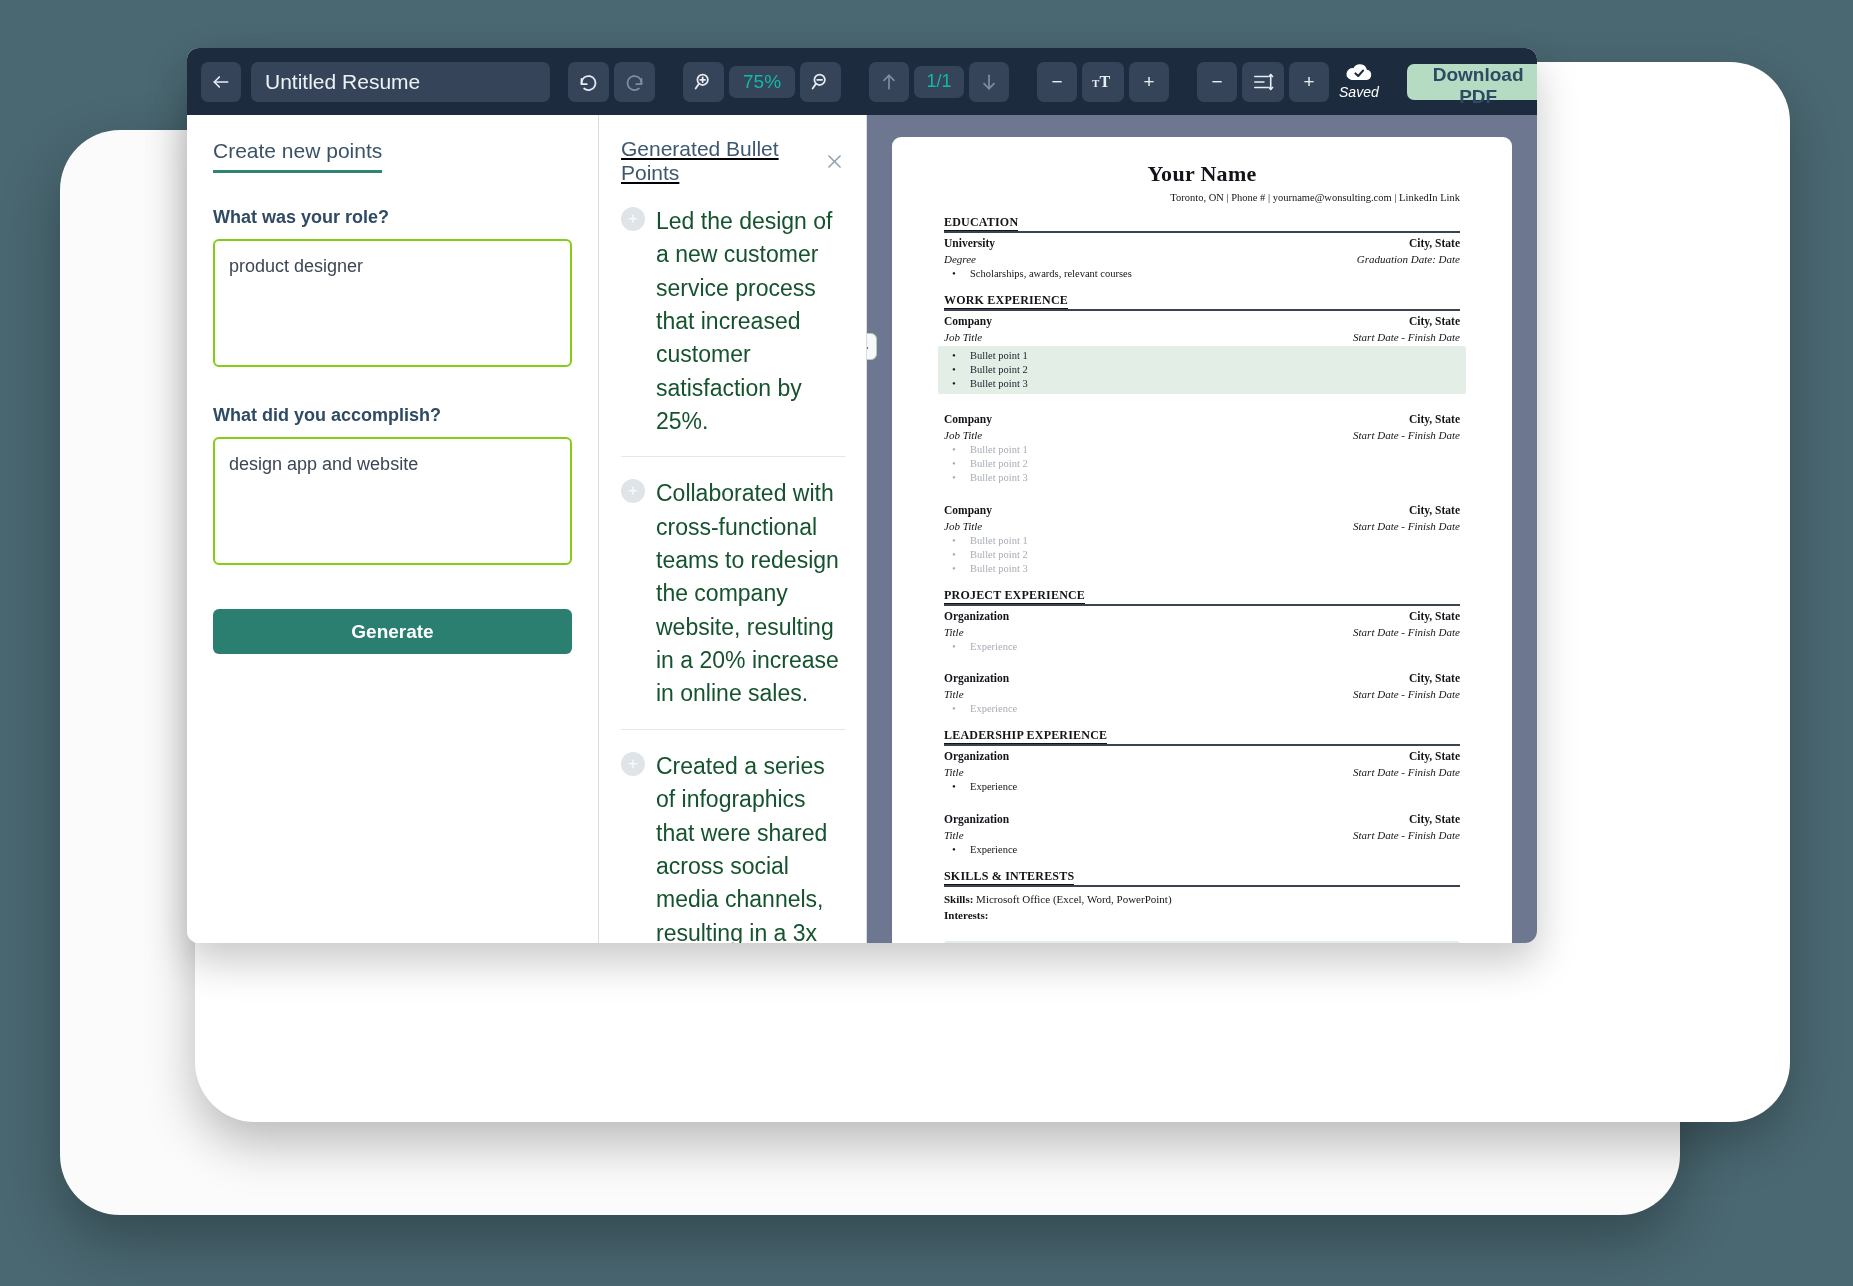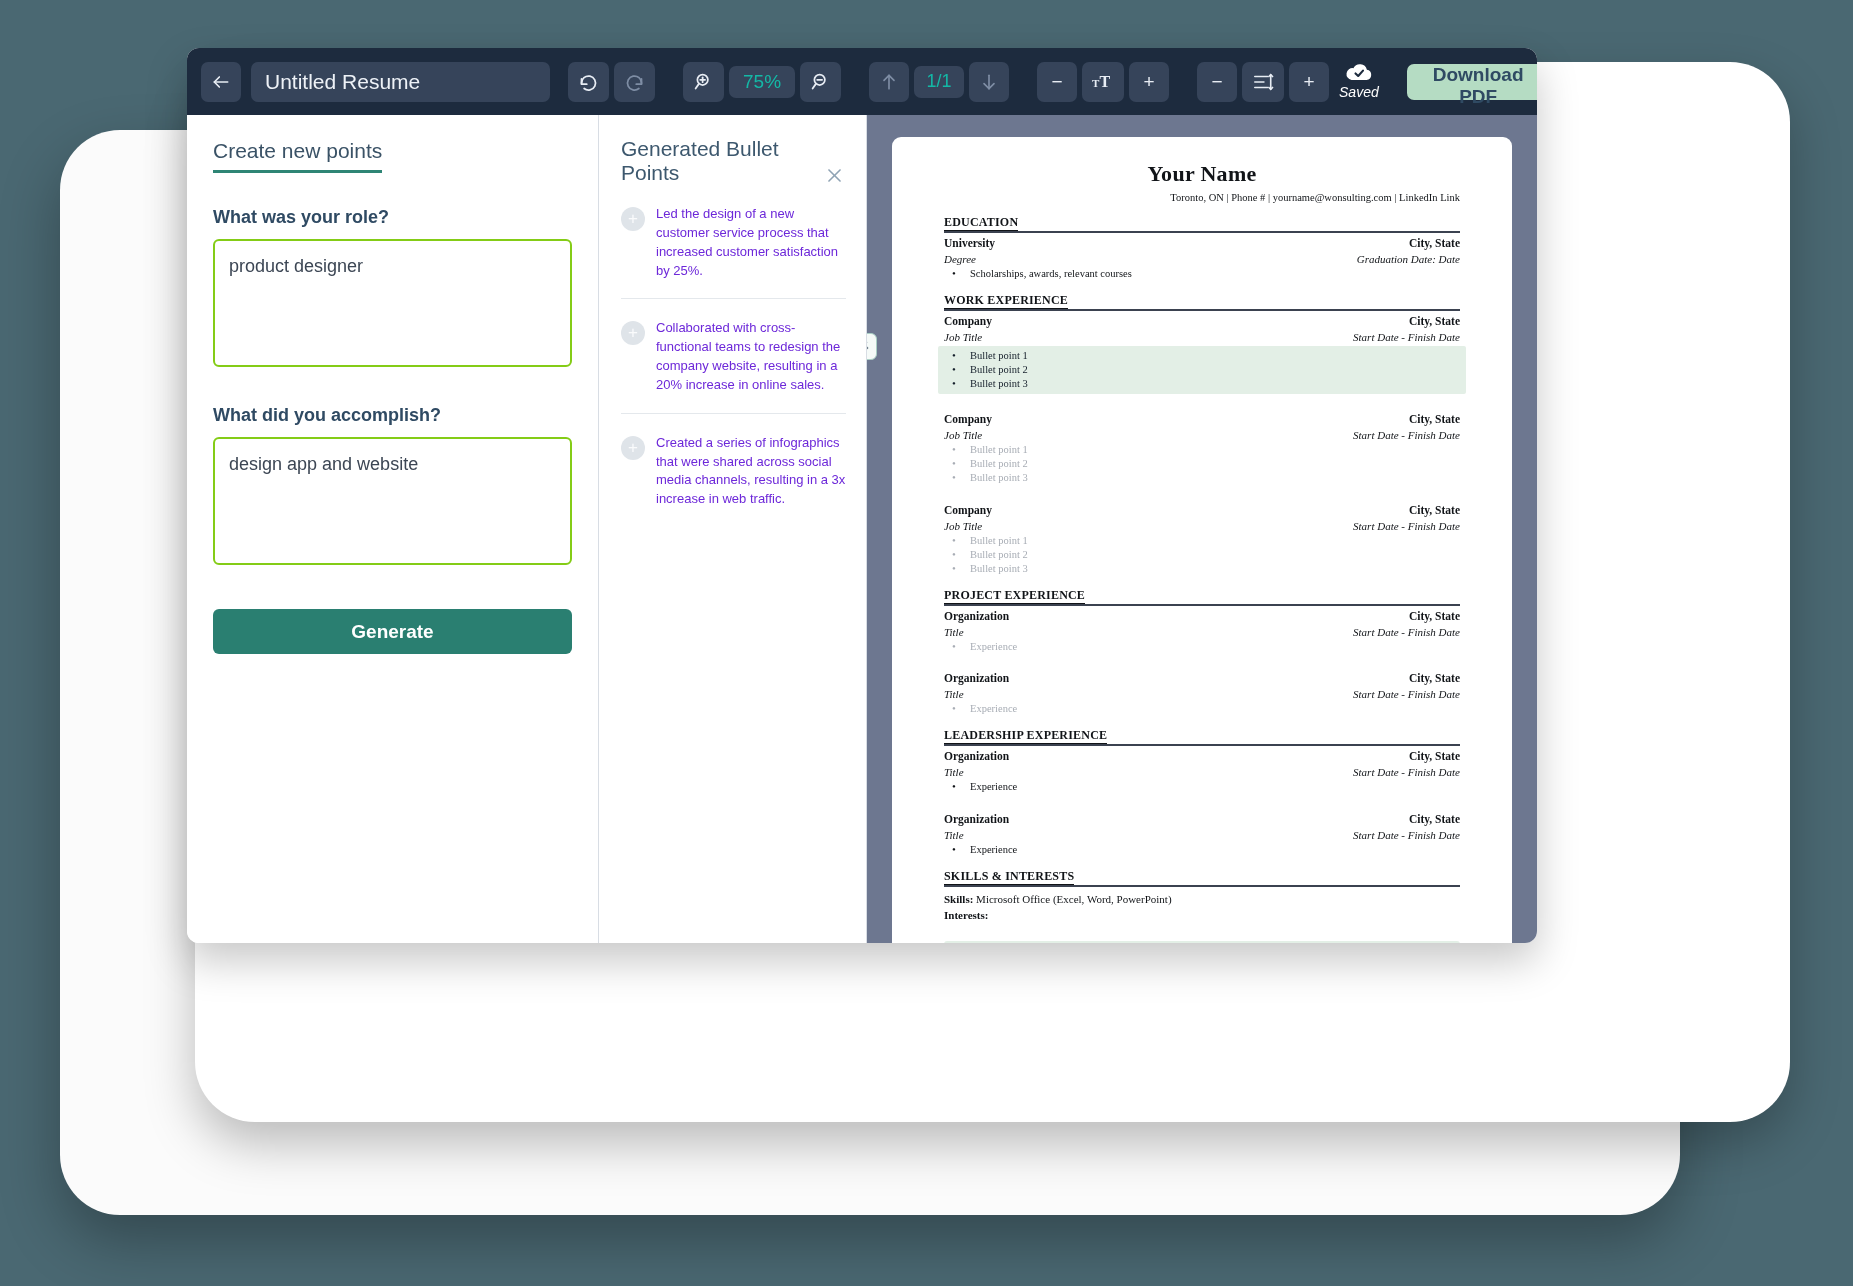--- a/index.html
+++ b/index.html
@@ -162,21 +162,21 @@
   }
 
   
   #mid-pane{
     width:268px;
     background:#fff;
     padding:22px 20px 0 22px;
     border-right:1px solid #d8dde4;
   }
   #mid-head{
-    display:flex; align-items:flex-end; justify-content:space-between;
+    display:flex; align-items:center; justify-content:space-between;text-decoration:underline;
   }
   #mid-title{ font-size:21px; color:#3d586e; }
   #close-btn{
     background:none;border:none;cursor:pointer;
     color:#8fa3b4; font-size:25px; line-height:1; padding:0 2px;
     font-family:"Liberation Sans", sans-serif;
   }
   .bullet-row{
     display:flex; gap:11px; align-items:flex-start;
     padding:20px 0 18px 0;
@@ -184,21 +184,21 @@
   }
   .bullet-row:last-child{ border-bottom:none; }
   .plus-circle{
     flex:0 0 auto;
     width:24px; height:24px; border-radius:50%;
     background:#dfe4e9; color:#fafbfc;
     display:flex;align-items:center;justify-content:center;
     font-size:17px; margin-top:2px; cursor:pointer;
   }
   .bullet-text{
-    font-size:13px; color:#6d28d9; line-height:1.45;
+    font-size:23px; color:#14532d; line-height:1.45;
   }
 
   
   #preview-pane{
     flex:1;
     background:#6d7790;
     position:relative;
     overflow:hidden;
     padding-top:22px;
   }

